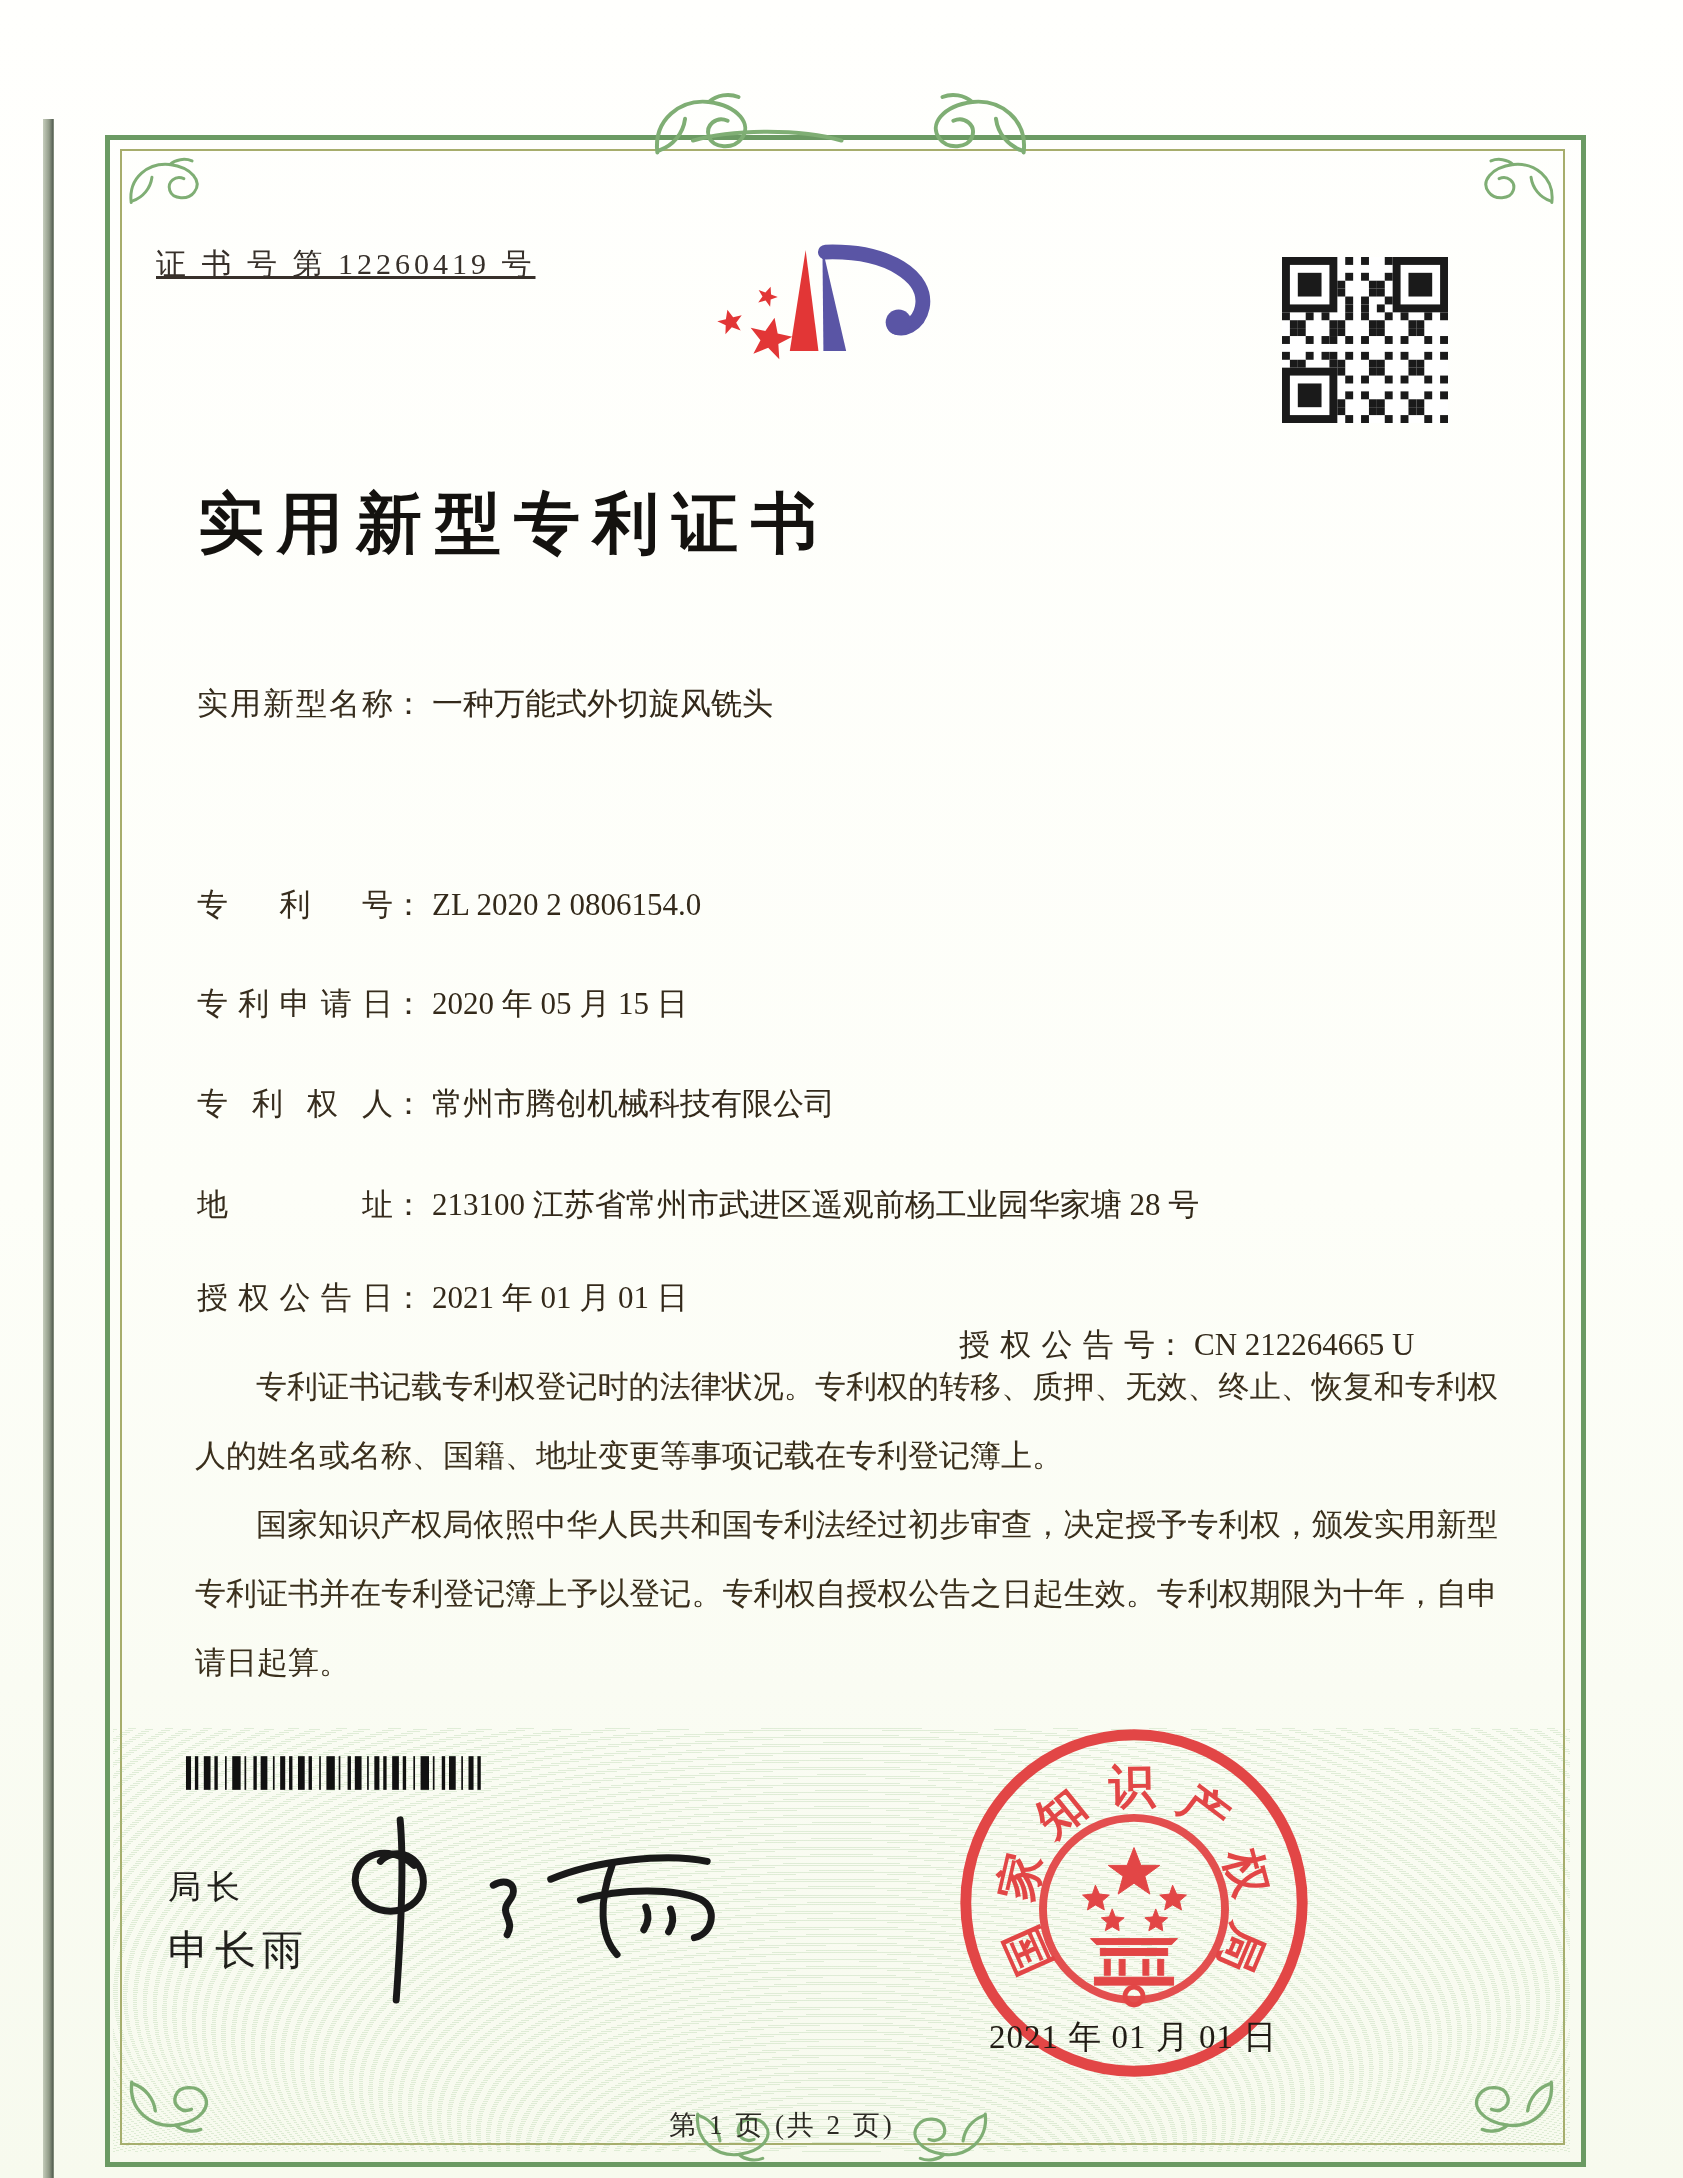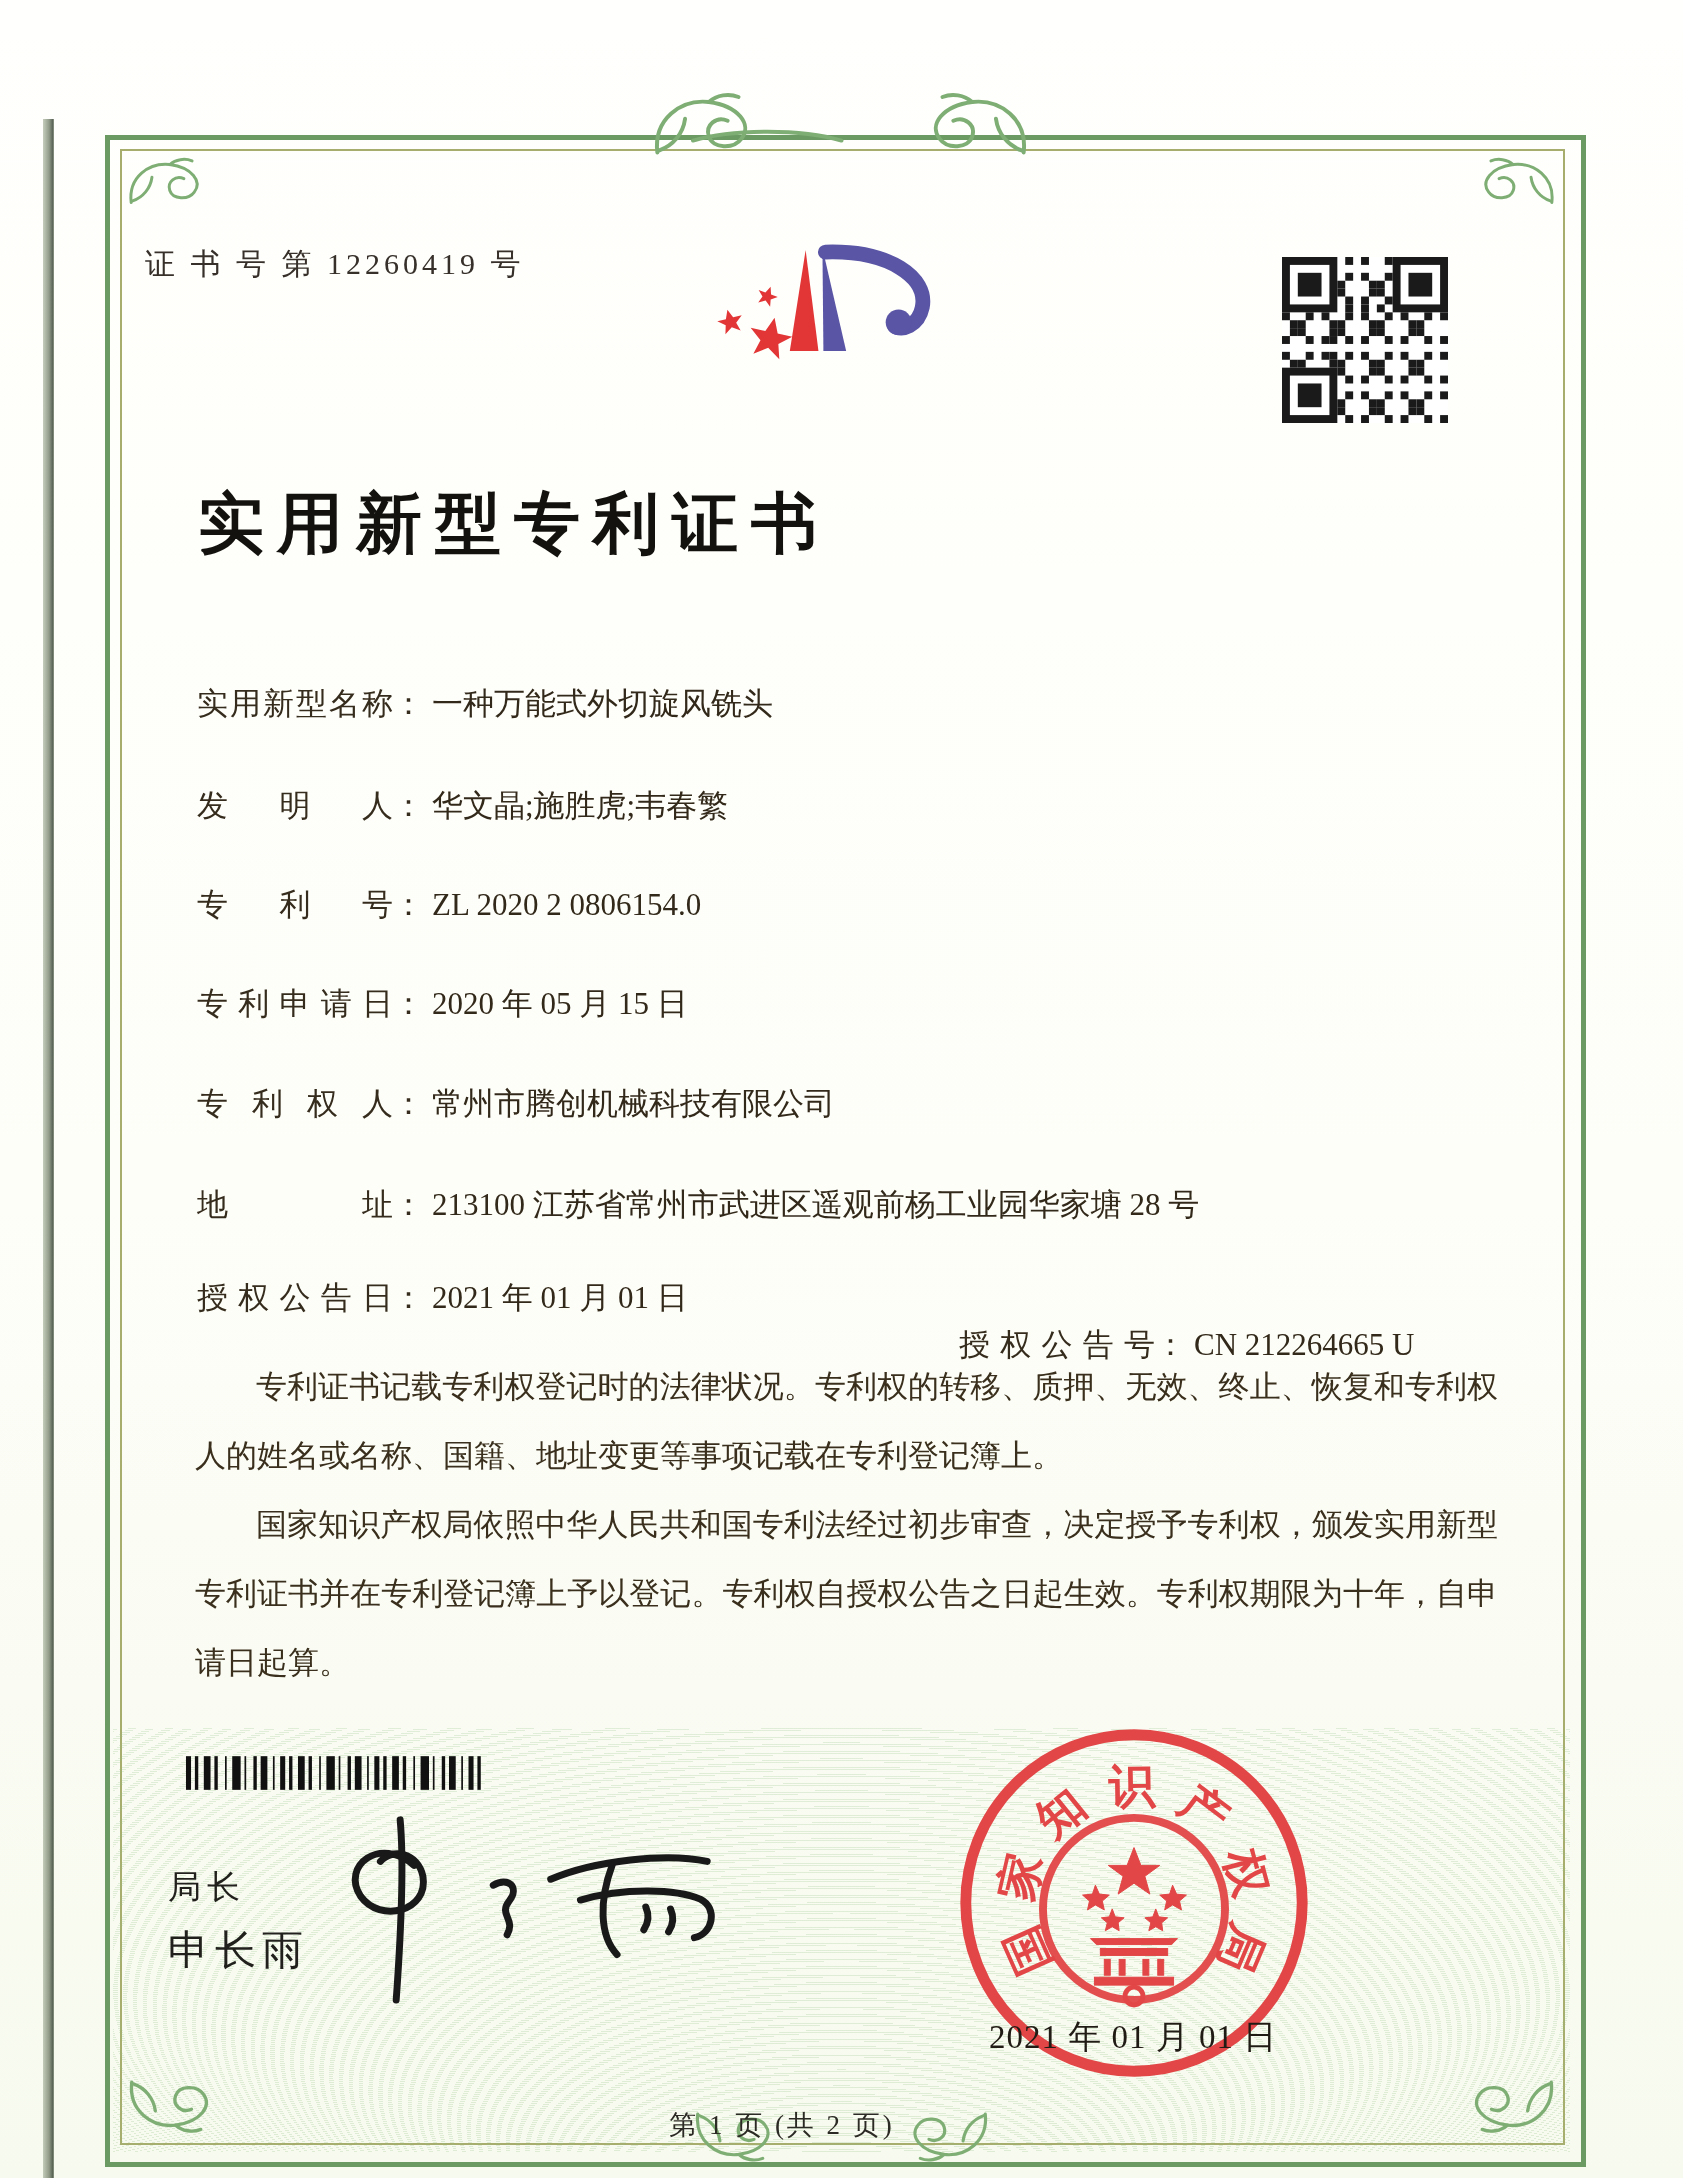--- a/index.html
+++ b/index.html
@@ -17,21 +17,21 @@
   .frame-inner{position:absolute;left:120px;top:149px;width:1441px;height:1992px;
     border:2px solid #a7ad6c;}
   
   .waves{position:absolute;left:113px;top:1728px;width:1457px;height:2401px;
     background:repeating-radial-gradient(140% 95% at 50% 128%,
       rgba(146,192,134,.45) 0 2px, rgba(255,255,255,0) 2px 9px);
     opacity:.55;pointer-events:none;height:424px;}
   .ornaments{position:absolute;left:0;top:0;width:1683px;height:2178px;pointer-events:none;}
   .ornaments path{stroke:#7fae74;stroke-width:4;fill:none;stroke-linecap:round;}
 
-  .cert-no{position:absolute;left:145px;top:244px;font-size:30px;letter-spacing:4px;color:#37302a;}
+  .cert-no{position:absolute;left:156px;top:244px;font-size:30px;letter-spacing:4px;color:#37302a;text-decoration:underline;}
   .title{position:absolute;left:198px;top:479px;width:1168px;text-align:left;
     font-size:66px;font-weight:bold;letter-spacing:13px;color:#14120f;white-space:nowrap;}
 
   .row{position:absolute;left:197px;font-size:31px;color:#362c1d;white-space:nowrap;}
   .flabel{display:inline-block;width:196px;text-align:justify;text-align-last:justify;vertical-align:bottom;}
   .colon{display:inline-block;margin-right:8px;}
   .row .val{color:#33291a;}
   .pair2{position:absolute;left:762px;top:0;margin-top:47px;}
 
   .paras{position:absolute;left:195px;top:1352px;width:1303px;}
@@ -215,23 +215,20 @@
       <rect x="0" y="112" width="56" height="56" fill="#1a1a1a"></rect>
       <rect x="8" y="120" width="40" height="40" fill="#fff"></rect>
       <rect x="16" y="128" width="24" height="24" fill="#1a1a1a"></rect>
     </svg>
 
   <div class="title">实用新型专利证书</div>
 
   <div class="row" style="top:683px">
     <span class="flabel">实用新型名称</span><span class="colon">：</span><span class="val">一种万能式外切旋风铣头</span>
   </div>
-  <div class="row" style="top:785px">
-    <span class="flabel">发明人</span><span class="colon">：</span><span class="val">华文晶;施胜虎;韦春繁</span>
-  </div>
   <div class="row" style="top:884px">
     <span class="flabel">专利号</span><span class="colon">：</span><span class="val">ZL 2020 2 0806154.0</span>
   </div>
   <div class="row" style="top:983px">
     <span class="flabel">专利申请日</span><span class="colon">：</span><span class="val">2020 年 05 月 15 日</span>
   </div>
   <div class="row" style="top:1083px">
     <span class="flabel">专利权人</span><span class="colon">：</span><span class="val">常州市腾创机械科技有限公司</span>
   </div>
   <div class="row" style="top:1184px">

